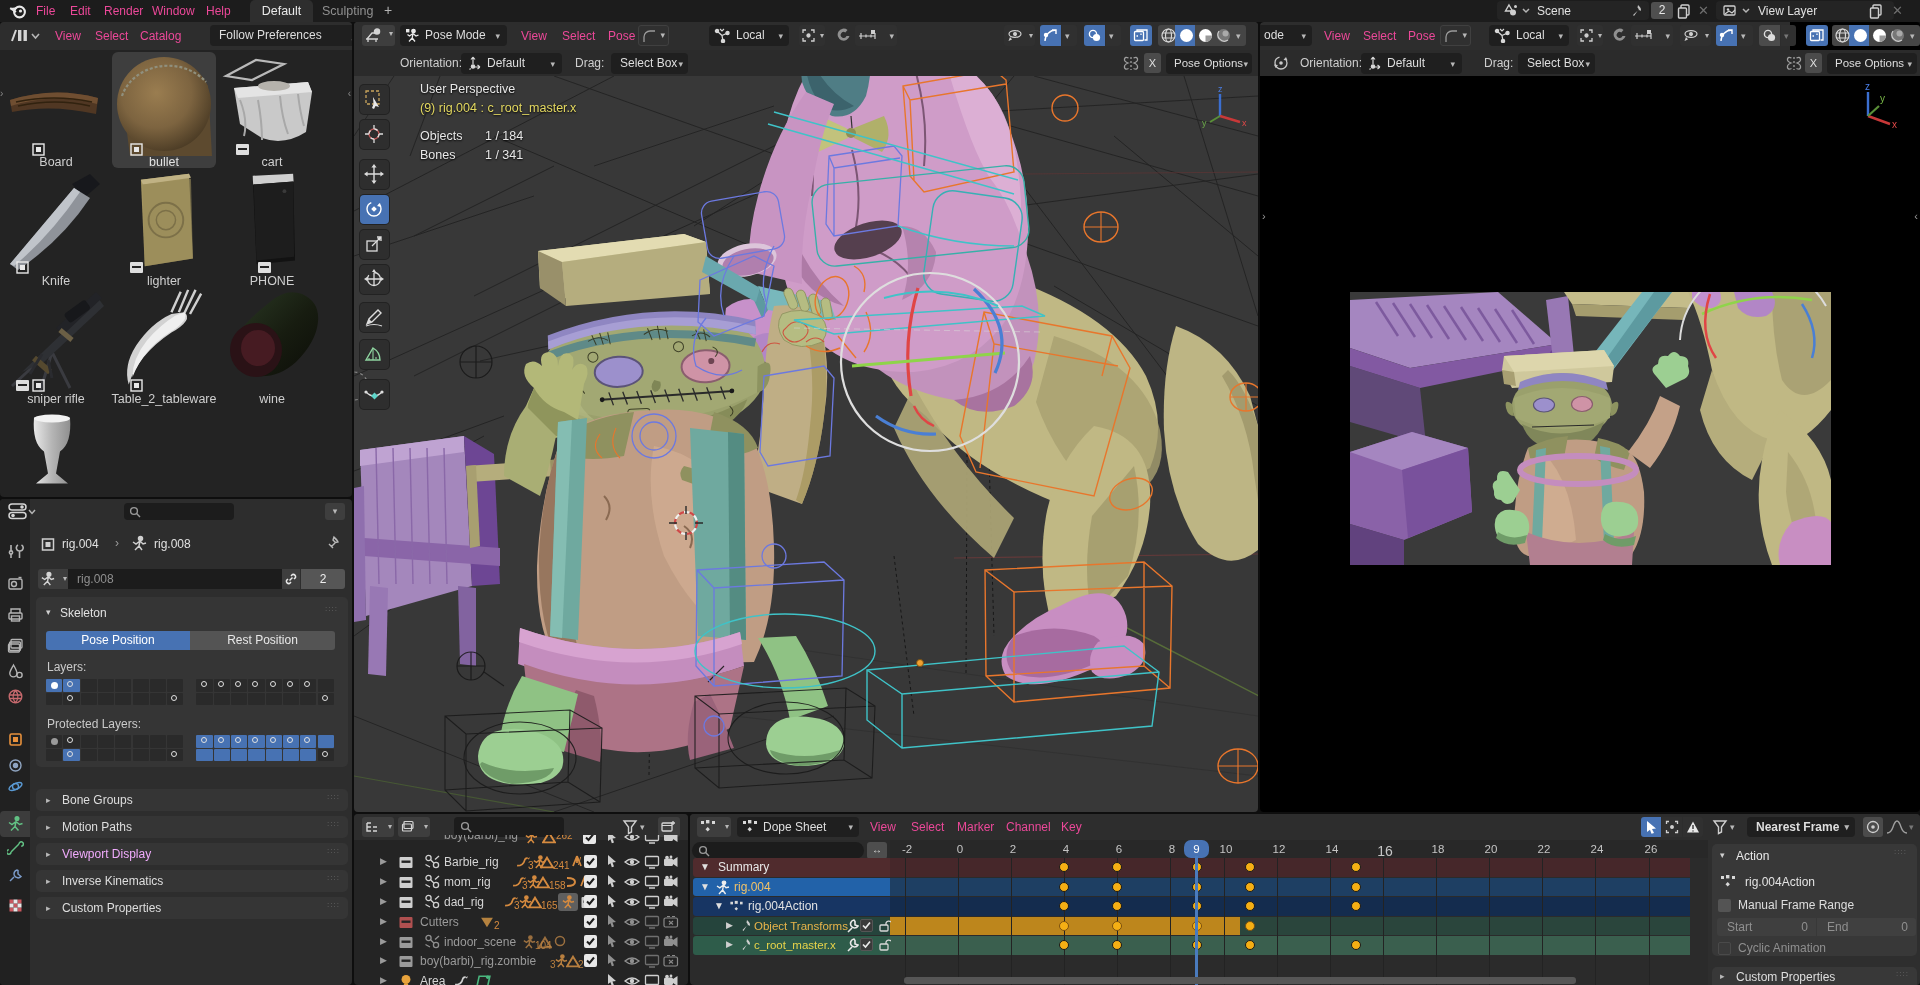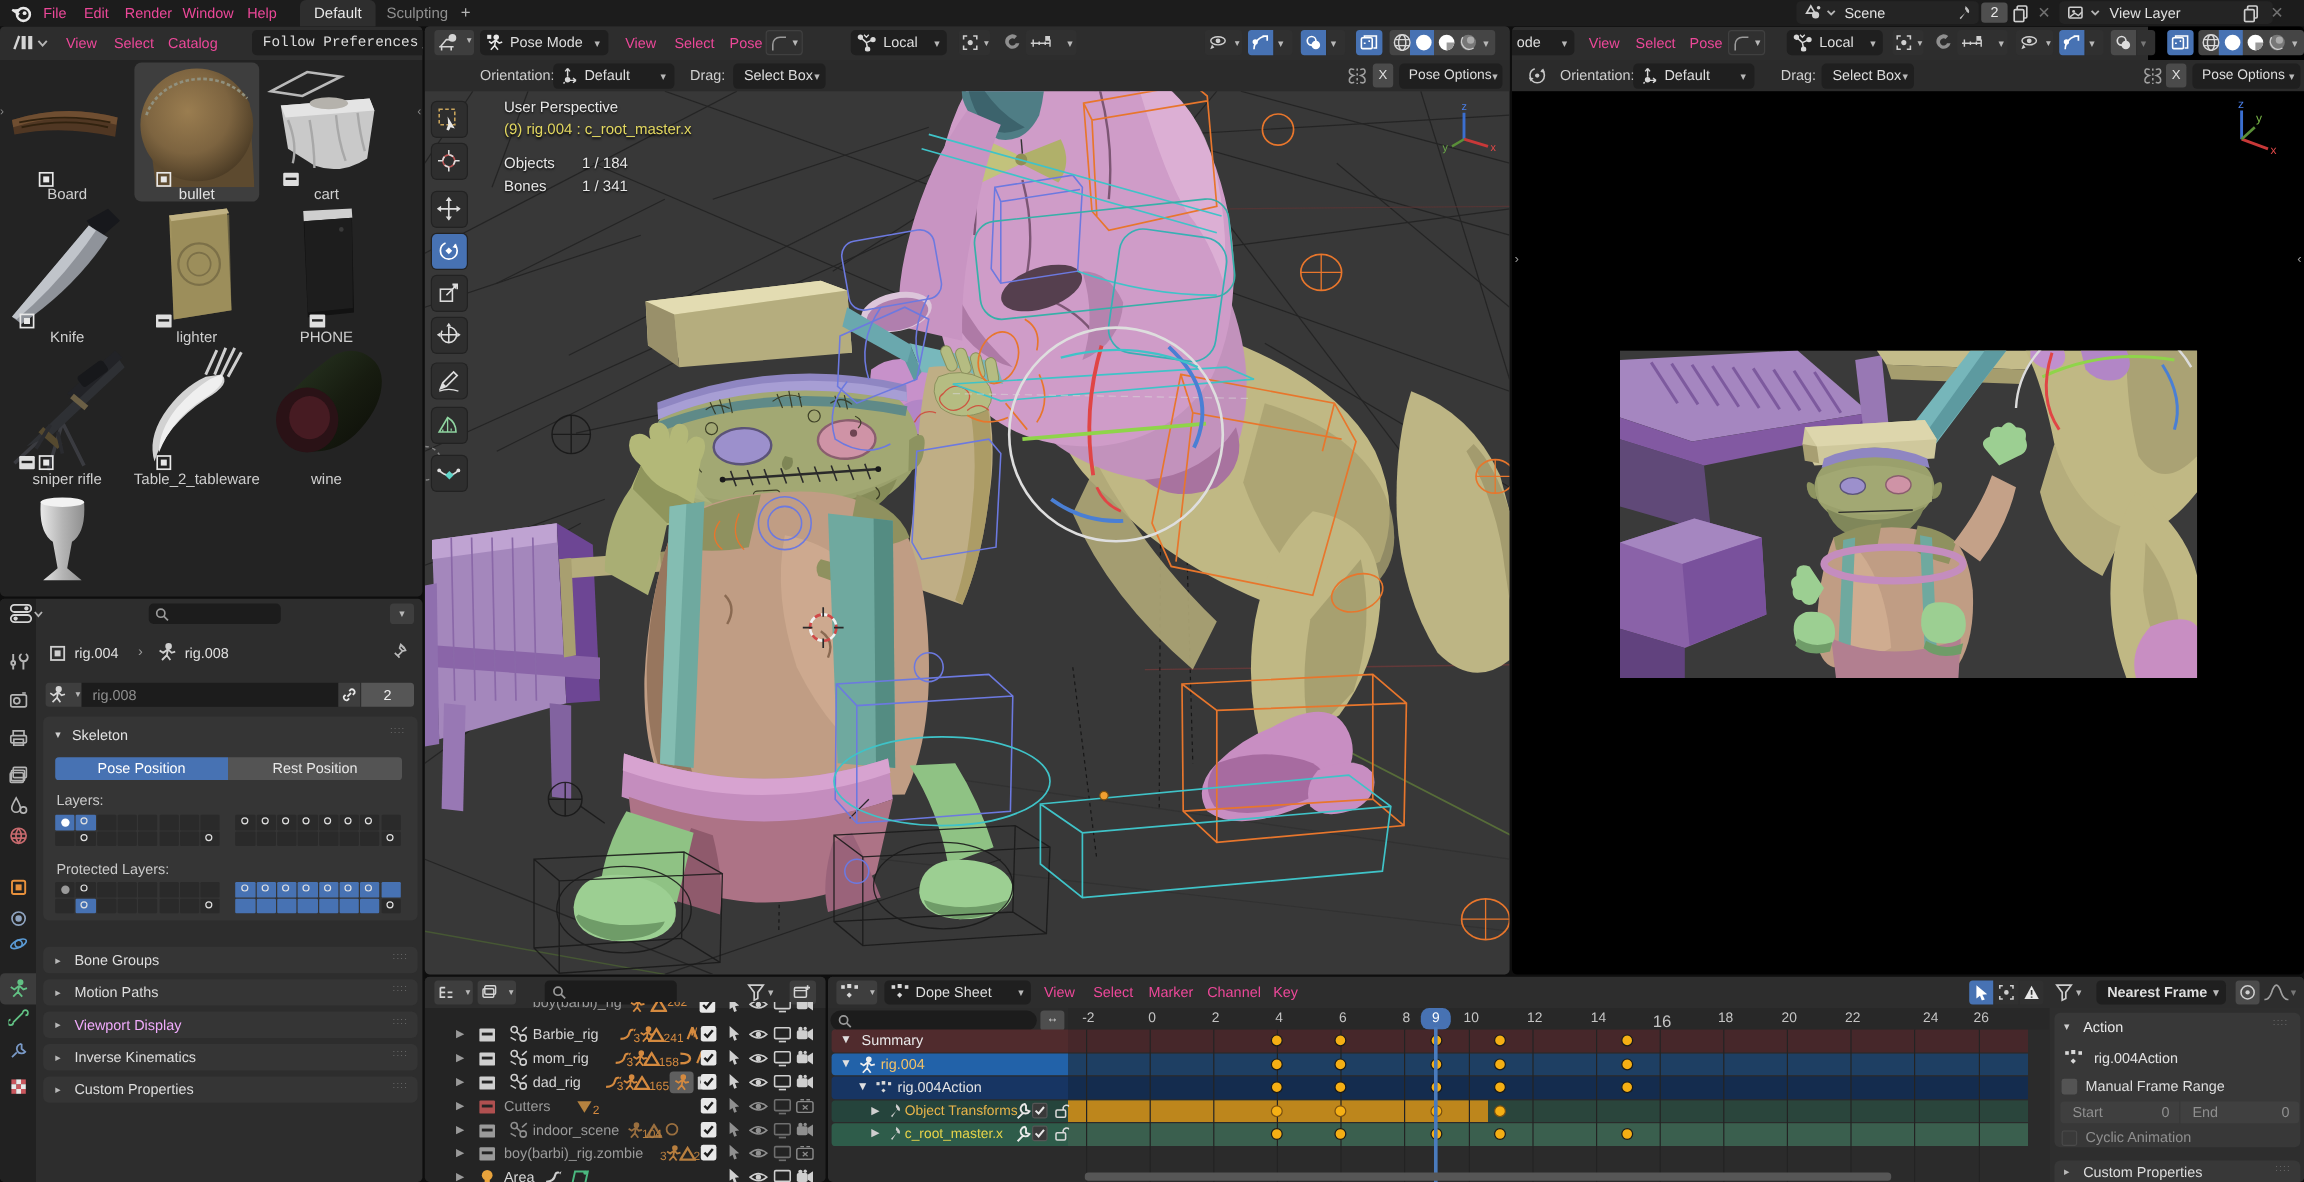--- a/index.html
+++ b/index.html
@@ -70,21 +70,21 @@
     <div class="abs hdr" style="left:0;top:0;width:352px;height:28px;background:#2d2d2d;">
       <svg class="abs" style="left:9px;top:5px;" width="32" height="18" viewBox="0 0 32 18">
         <path d="M3 14 L7 3" stroke="#d5d5d5" stroke-width="2"></path>
         <rect x="9" y="3" width="3.4" height="11" fill="#d5d5d5"></rect>
         <rect x="14.5" y="3" width="3.4" height="11" fill="#d5d5d5"></rect>
         <path d="M23 7 l3.5 4 l3.5 -4" fill="none" stroke="#b5b5b5" stroke-width="1.6"></path>
       </svg>
       <span class="abs menu" style="left:55px;top:7px;">View</span>
       <span class="abs menu" style="left:95px;top:7px;">Select</span>
       <span class="abs menu" style="left:140px;top:7px;">Catalog</span>
-      <div class="abs dd" style="left:210px;top:3px;width:154px;height:21px;line-height:21px;font-family:Liberation Mono, monospace;">
+      <div class="abs dd" style="left:210px;top:3px;width:154px;height:21px;line-height:21px;">
         <span style="margin-left:9px;">Follow Preferences</span>
         <span class="chev abs" style="right:8px;top:6px;">▾</span>
       </div>
     </div>
 
     <div class="abs" style="left:0;top:28px;width:352px;height:447px;">
       <span class="abs" style="left:0;top:38px;color:#888;font-size:10px;">›</span>
       <span class="abs" style="right:1px;top:38px;color:#888;font-size:10px;">‹</span>
 
       <div class="abs" style="left:112px;top:2px;width:104px;height:116px;background:#3e3e3e;border-radius:6px;"></div>
@@ -1757,21 +1757,21 @@
       <span class="abs" style="left:366px;top:29px;width:20px;text-align:center;color:#c5c5c5;font-size:11.5px;">4</span>
       <span class="abs" style="left:419px;top:29px;width:20px;text-align:center;color:#c5c5c5;font-size:11.5px;">6</span>
       <span class="abs" style="left:472px;top:29px;width:20px;text-align:center;color:#c5c5c5;font-size:11.5px;">8</span>
       <span class="abs" style="left:526px;top:29px;width:20px;text-align:center;color:#c5c5c5;font-size:11.5px;">10</span>
       <span class="abs" style="left:579px;top:29px;width:20px;text-align:center;color:#c5c5c5;font-size:11.5px;">12</span>
       <span class="abs" style="left:632px;top:29px;width:20px;text-align:center;color:#c5c5c5;font-size:11.5px;">14</span>
       <span class="abs" style="left:685px;top:29px;width:20px;text-align:center;color:#c5c5c5;font-size:14px;">16</span>
       <span class="abs" style="left:738px;top:29px;width:20px;text-align:center;color:#c5c5c5;font-size:11.5px;">18</span>
       <span class="abs" style="left:791px;top:29px;width:20px;text-align:center;color:#c5c5c5;font-size:11.5px;">20</span>
       <span class="abs" style="left:844px;top:29px;width:20px;text-align:center;color:#c5c5c5;font-size:11.5px;">22</span>
-      <span class="abs" style="left:897px;top:29px;width:20px;text-align:center;color:#c5c5c5;font-size:11.5px;margin-left:12px;">24</span>
+      <span class="abs" style="left:897px;top:29px;width:20px;text-align:center;color:#c5c5c5;font-size:11.5px;">24</span>
       <span class="abs" style="left:951px;top:29px;width:20px;text-align:center;color:#c5c5c5;font-size:11.5px;">26</span>
       <div class="abs" style="left:494px;top:26px;width:25px;height:18px;background:#4772b3;border-radius:7px;text-align:center;line-height:18px;color:#fff;font-size:11.5px;">9</div>
       <div class="abs" style="left:3px;top:44px;width:197px;height:19px;background:#502b2d;border-radius:3px 0 0 3px;"></div>
       <div class="abs" style="left:200px;top:44px;width:800px;height:19px;background:#46272a;"></div>
       <div class="abs" style="left:3px;top:64px;width:197px;height:18px;background:#2262a9;border-radius:3px 0 0 3px;"></div>
       <div class="abs" style="left:200px;top:64px;width:800px;height:18px;background:#1e3f63;"></div>
       <div class="abs" style="left:3px;top:83px;width:197px;height:19px;background:#173563;border-radius:3px 0 0 3px;"></div>
       <div class="abs" style="left:200px;top:83px;width:800px;height:19px;background:#142c4e;"></div>
       <div class="abs" style="left:3px;top:103px;width:197px;height:18px;background:#25443c;border-radius:3px 0 0 3px;"></div>
       <div class="abs" style="left:200px;top:103px;width:800px;height:18px;background:#2a453c;"></div>

